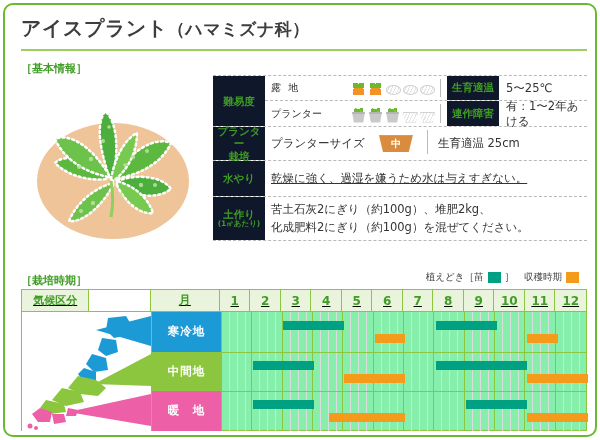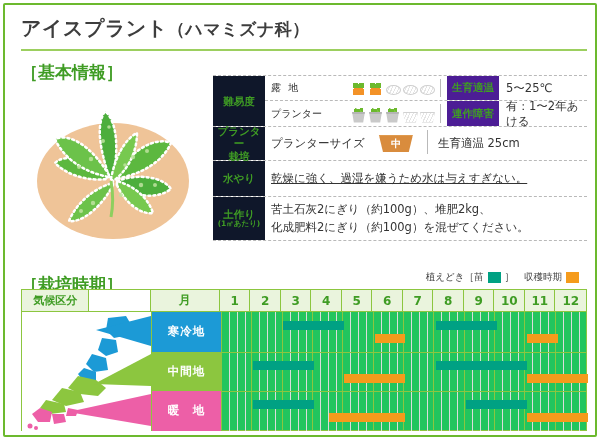--- a/index.html
+++ b/index.html
@@ -6,40 +6,40 @@
   body {
     width: 600px; height: 440px;
     font-family: "DejaVu Sans", "Liberation Sans", sans-serif;
     background: #ffffff;
     overflow: hidden;
   }
   .card {
     position: absolute; left: 3px; top: 3px;
     width: 594px; height: 434px;
     border: 2px solid #6cb92e;
-    border-radius: 2px;
+    border-radius: 10px;
     background: #fff;
   }
 
   
   .title {
     position: absolute; left: 16px; top: 10px;
     font-size: 20px; font-weight: bold; color: #3d3d3d;
     letter-spacing: .5px;
   }
   .title .fam { font-size: 17px; }
   .title-rule {
     position: absolute; left: 16px; top: 44px; width: 566px; height: 2px;
     background: #9ccf5f;
   }
 
   
   .sec-head {
     position: absolute;
-    font-size: 17px; font-weight: bold; color: #3f9c24;
+    font-size: 11px; font-weight: bold; color: #3f9c24;
   }
   #sec-basic { left: 16px; top: 56px; }
   #sec-period { left: 16px; top: 268px; }
 
   
   .plant-wrap { position: absolute; left: 16px; top: 76px; width: 190px; height: 180px; }
 
   
   .tbl {
     position: absolute; left: 208px; top: 70px; width: 374px;
@@ -57,21 +57,21 @@
 
   .half-stack { flex: 1; display: flex; flex-direction: column; }
   .half { display: flex; height: 25px; align-items: center; }
   .half.top { border-bottom: 1px dashed #b9b9b9; }
   .lbl-wide { width: 86px; font-size: 10px; color: #333; padding-left: 6px; letter-spacing: 2px; }
   .lbl-wide.narrow-sp { letter-spacing: 0; }
   .icons { display: flex; gap: 2px; align-items: center; }
   .vdiv { width: 1px; background: #b9b9b9; margin: 3px 6px; align-self: stretch;
           background-image: repeating-linear-gradient(to bottom,#b9b9b9 0 2px,transparent 2px 4px); }
   .th2 {
-    background: #4c1d95; color: #3f9c24; font-weight: bold; font-size: 10.5px;
+    background: #0f172a; color: #3f9c24; font-weight: bold; font-size: 10.5px;
     display: flex; align-items: center; justify-content: center;
     flex: 0 0 58px; align-self: stretch;
   }
   .val2 { font-size: 11.5px; color: #333; display: flex; align-items: center; padding-left: 7px; flex: 1; }
 
   
   .ic { width: 15px; height: 13px; position: relative; display: inline-block; }
   .carrot-on { background:
       radial-gradient(circle at 50% 78%, #f39227 0 46%, transparent 47%);
   }
@@ -113,21 +113,21 @@
   .legend {
     position: absolute; right: 16px; top: 266px;
     font-size: 9.5px; font-weight: normal; color: #3d3d3d;
     display: flex; align-items: center; gap: 4px;
   }
   .sw { width: 13px; height: 11px; display: inline-block; }
 
   
   .cal {
     position: absolute; left: 16px; top: 284px; width: 566px; height: 142px;
-    border: 1px solid #8cc63f; background: #22c55e;
+    border: 1px solid #8cc63f; background: #86efac; text-decoration: underline;
   }
   .cal-head { display: flex; height: 22px; border-bottom: 1px solid #8cc63f; }
   .climate-cell {
     width: 68px; background: #eaf4dd; color: #3f9c24; font-weight: bold; font-size: 11px;
     display: flex; align-items: center; justify-content: center;
     border-right: 1px solid #8cc63f;
   }
   .map-cell { width: 62px; border-right: 1px solid #8cc63f; background: #fff; }
   .tsuki-cell {
     width: 70px; background: #eaf4dd; color: #3f9c24; font-weight: bold; font-size: 12px;

